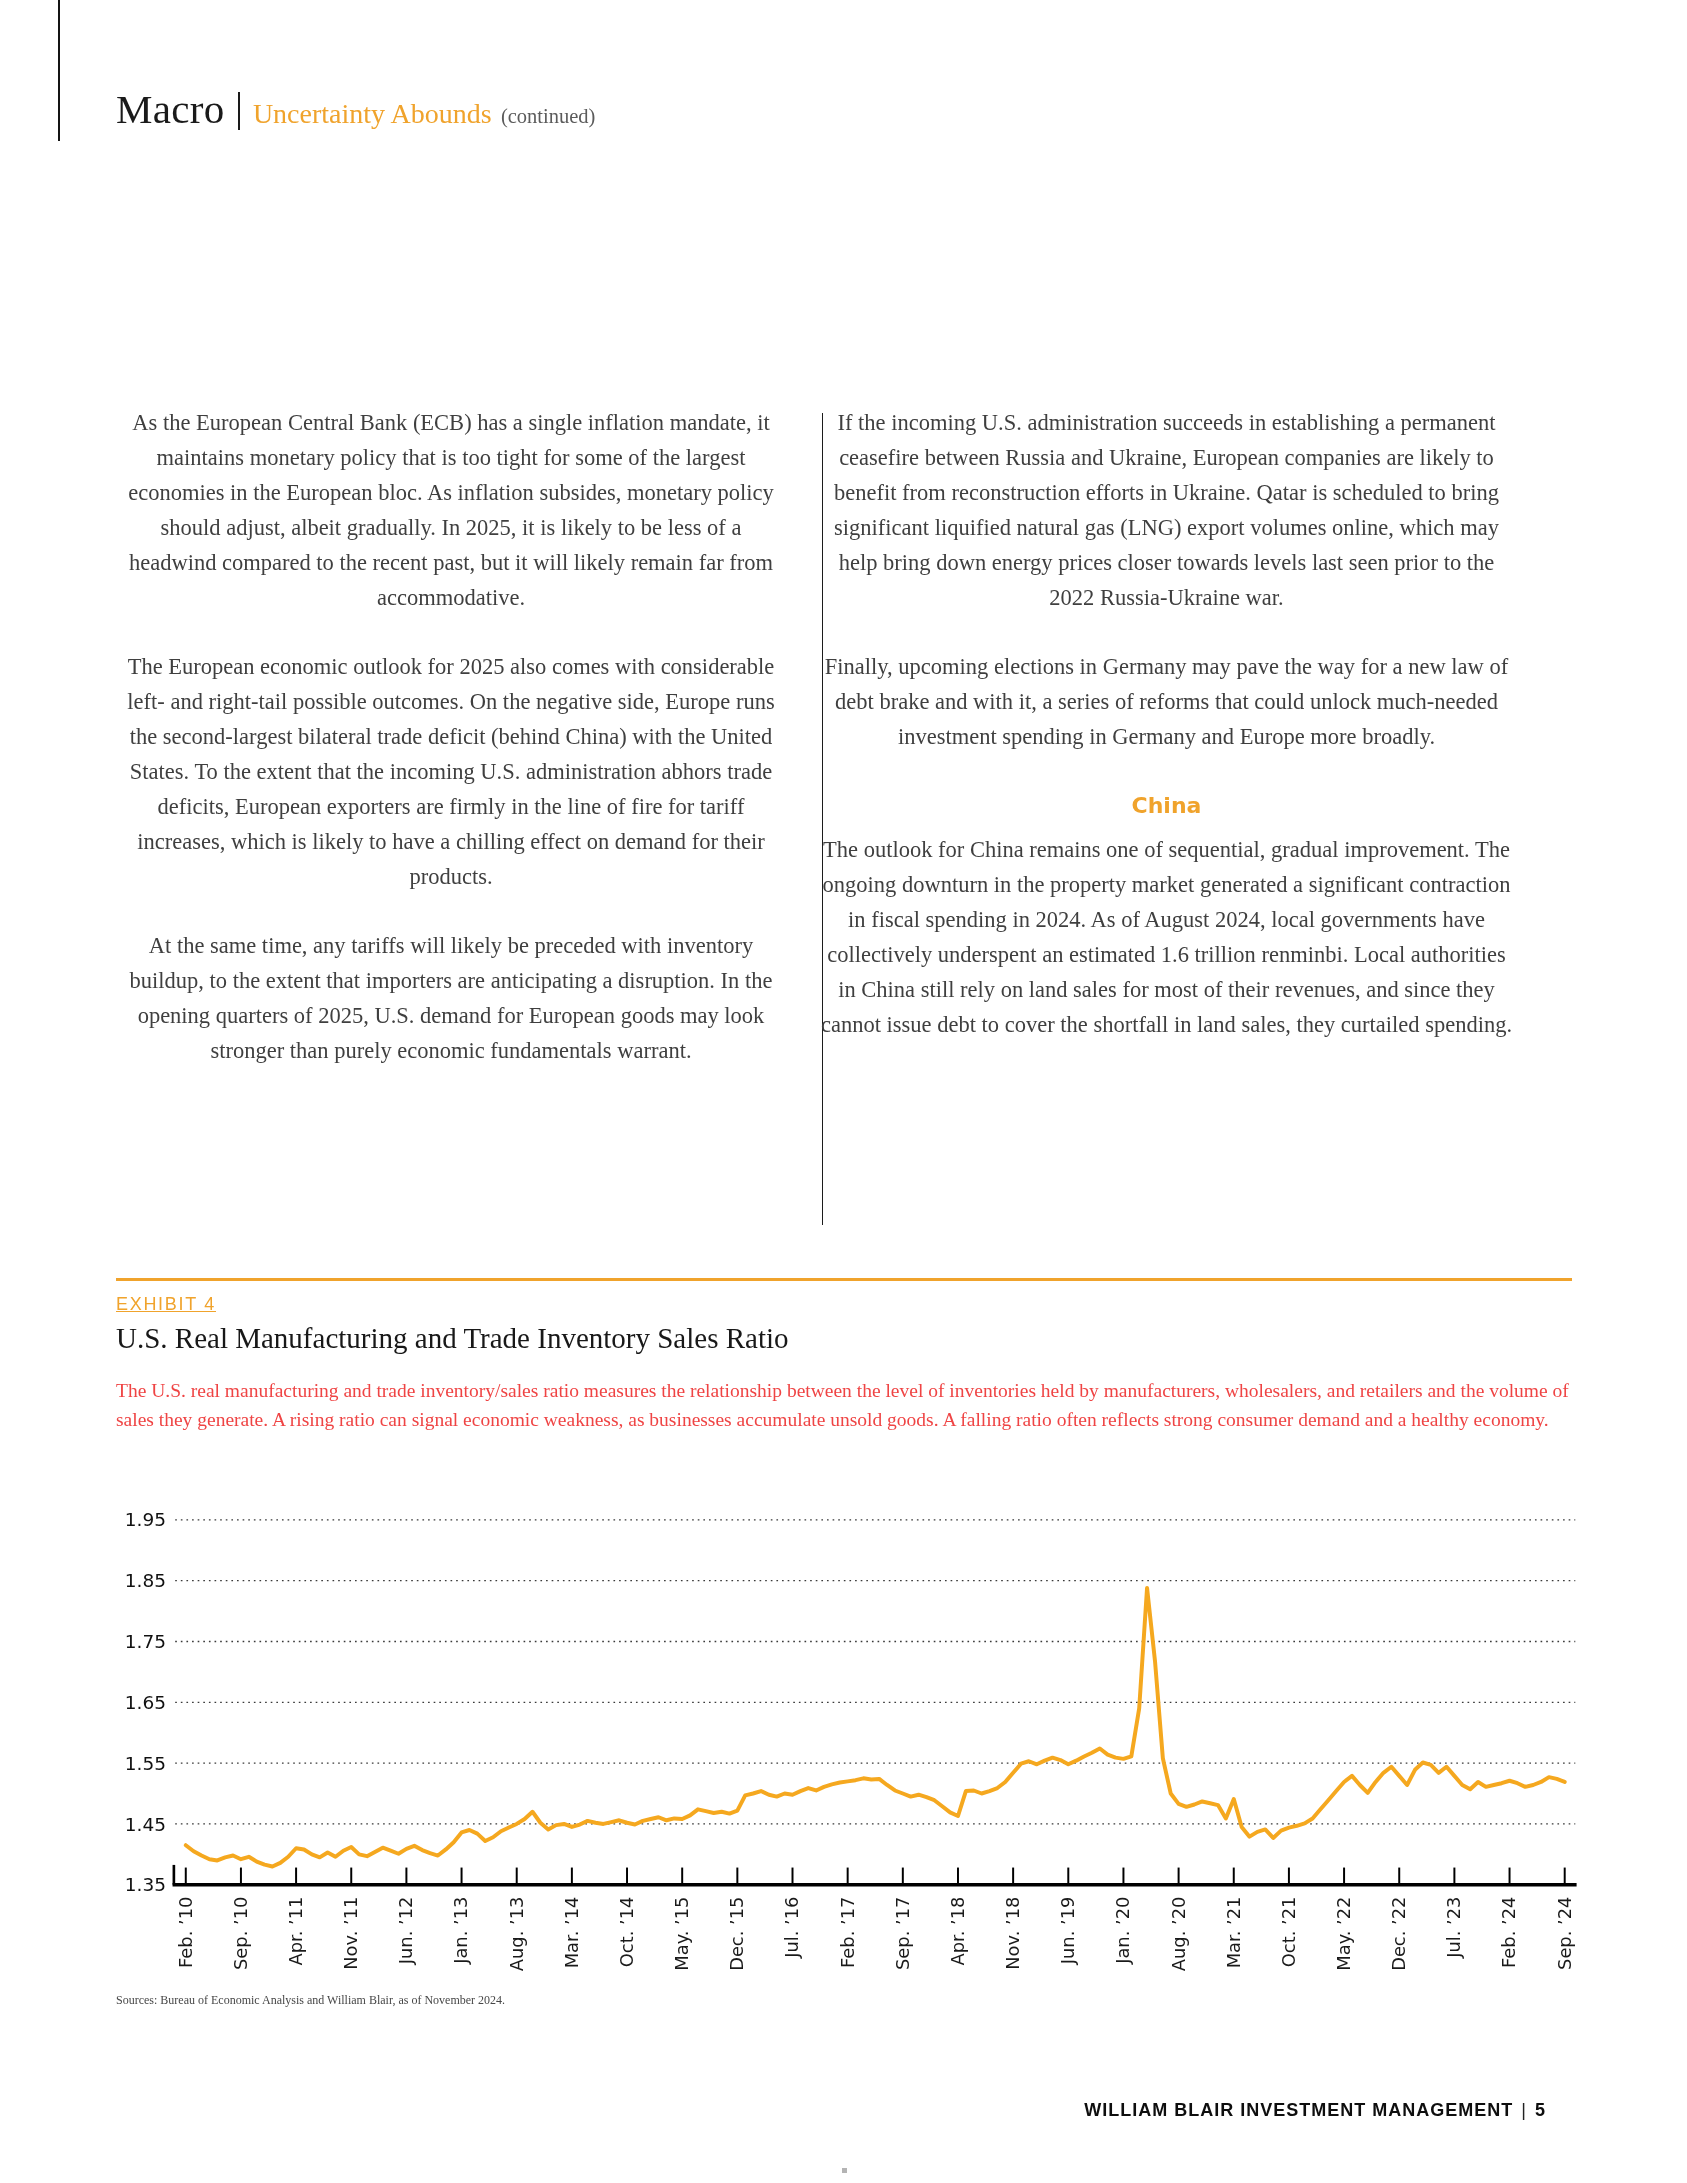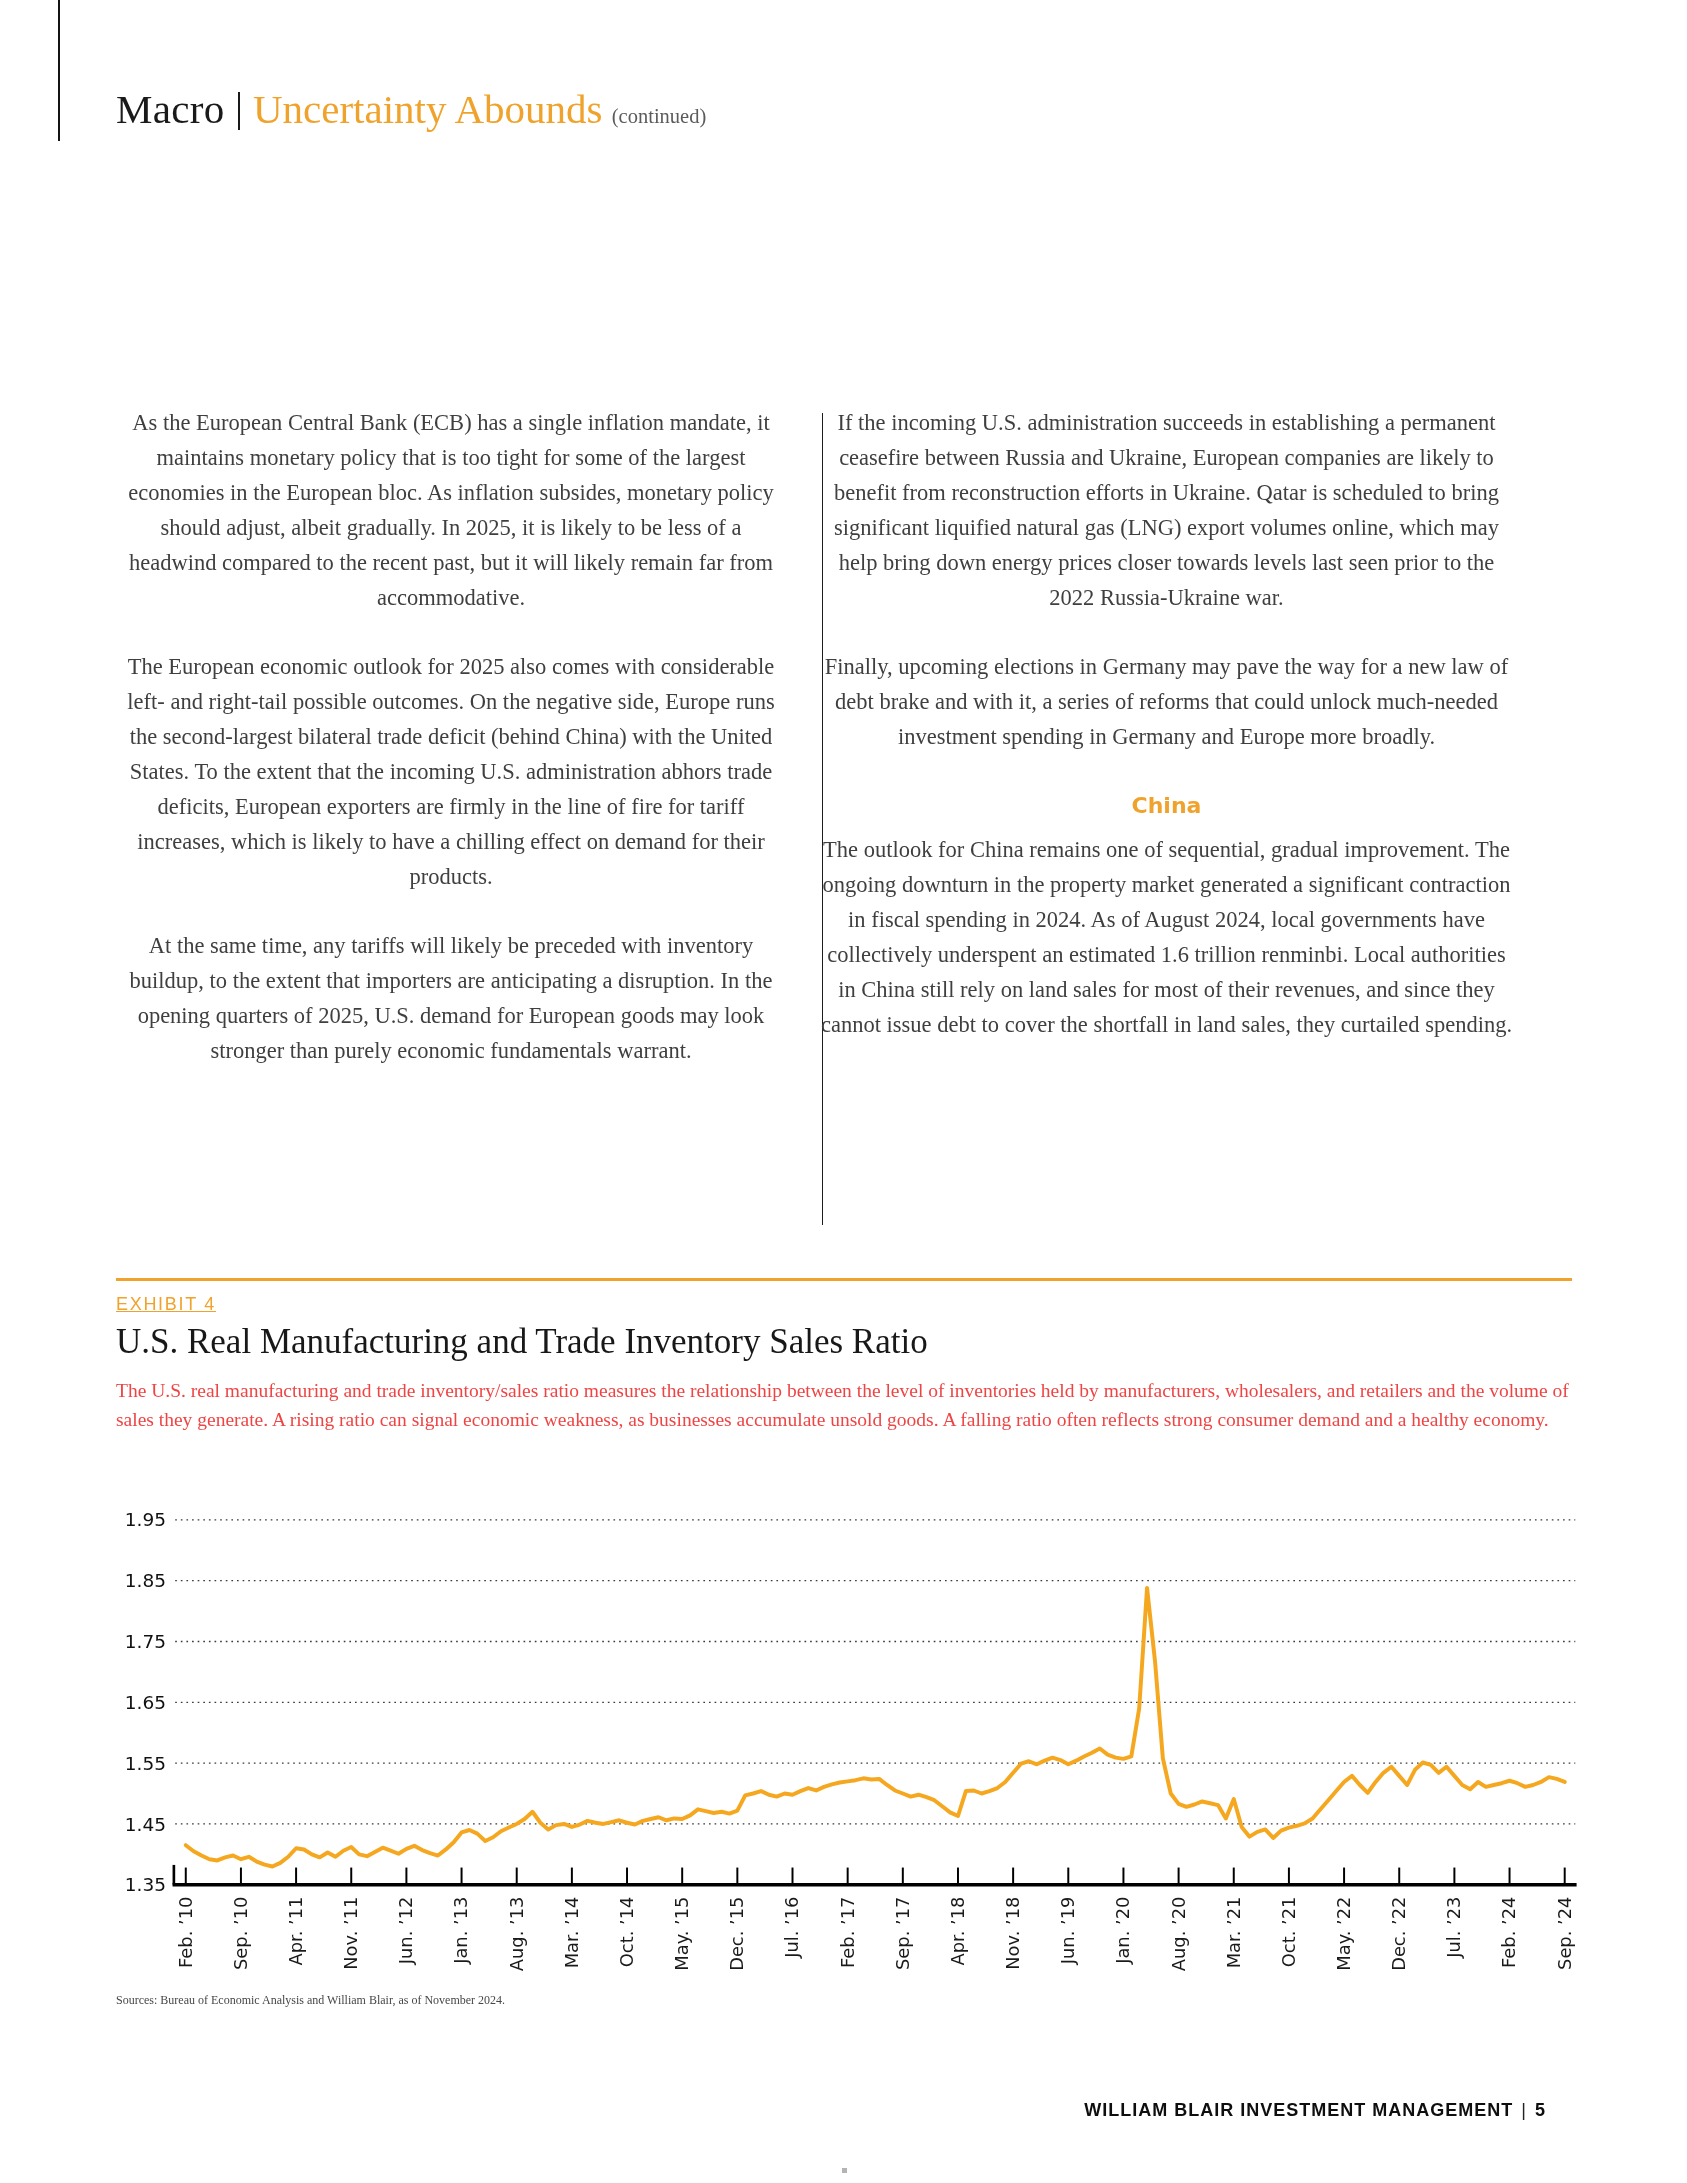--- a/index.html
+++ b/index.html
@@ -6,36 +6,36 @@
   .page{position:relative;width:1687px;height:2183px;background:#ffffff;overflow:hidden;
         font-family:"Liberation Serif",serif;color:#3d3d3d;}
 
   
   .corner-rule{position:absolute;left:58px;top:0;width:2px;height:141px;background:#141414;}
 
   
   .header{position:absolute;left:116px;top:85px;display:flex;align-items:baseline;white-space:nowrap;}
   .header .section{font-size:41px;color:#1a1a1a;letter-spacing:0.3px;}
   .header .hdiv{display:inline-block;width:2px;height:38px;background:#1a1a1a;margin:0 13.2px;align-self:center;margin-top:4px;}
-  .header .title{font-size:41px;}
+  .header .title{font-size:28px;}
   .header .continued{font-size:20.5px;color:#5b5b5b;margin-left:9.3px;}
 
   
   .col{position:absolute;top:405px;font-size:22.5px;line-height:35px;color:#3f3f3f;text-align:center;}
   .col-left{left:116px;width:670px;}
   .col-right{left:820px;width:693px;}
   .col p{margin:0 0 34px 0;}
   .col-divider{position:absolute;left:822px;top:413px;width:1.3px;height:812px;background:#1c1c1c;}
   .china-heading{font-family:"DejaVu Sans",sans-serif;font-weight:bold;font-size:22px;margin:4px 0 9.3px 0;}
 
   
   .exhibit-rule{position:absolute;left:116px;top:1278px;width:1456px;height:2.6px;}
   .exhibit-label{position:absolute;left:116px;top:1294px;font-family:"Liberation Sans",sans-serif;
                  font-size:18px;letter-spacing:1.7px;}
-  .exhibit-title{position:absolute;left:116px;top:1322px;font-size:35px;color:#181818;text-align:right;}
+  .exhibit-title{position:absolute;left:116px;top:1322px;font-size:29px;color:#181818;text-align:right;}
   .exhibit-desc{position:absolute;left:116px;top:1376px;width:1462px;font-size:19.5px;line-height:29px;color:#ef4444;}
 
   
   .chart{position:absolute;left:112px;top:1502px;}
 
   
   .sources{position:absolute;left:116px;top:1993px;font-size:12px;color:#474747;}
 
   
   .footer{position:absolute;right:141px;top:2100px;font-family:"Liberation Sans",sans-serif;

